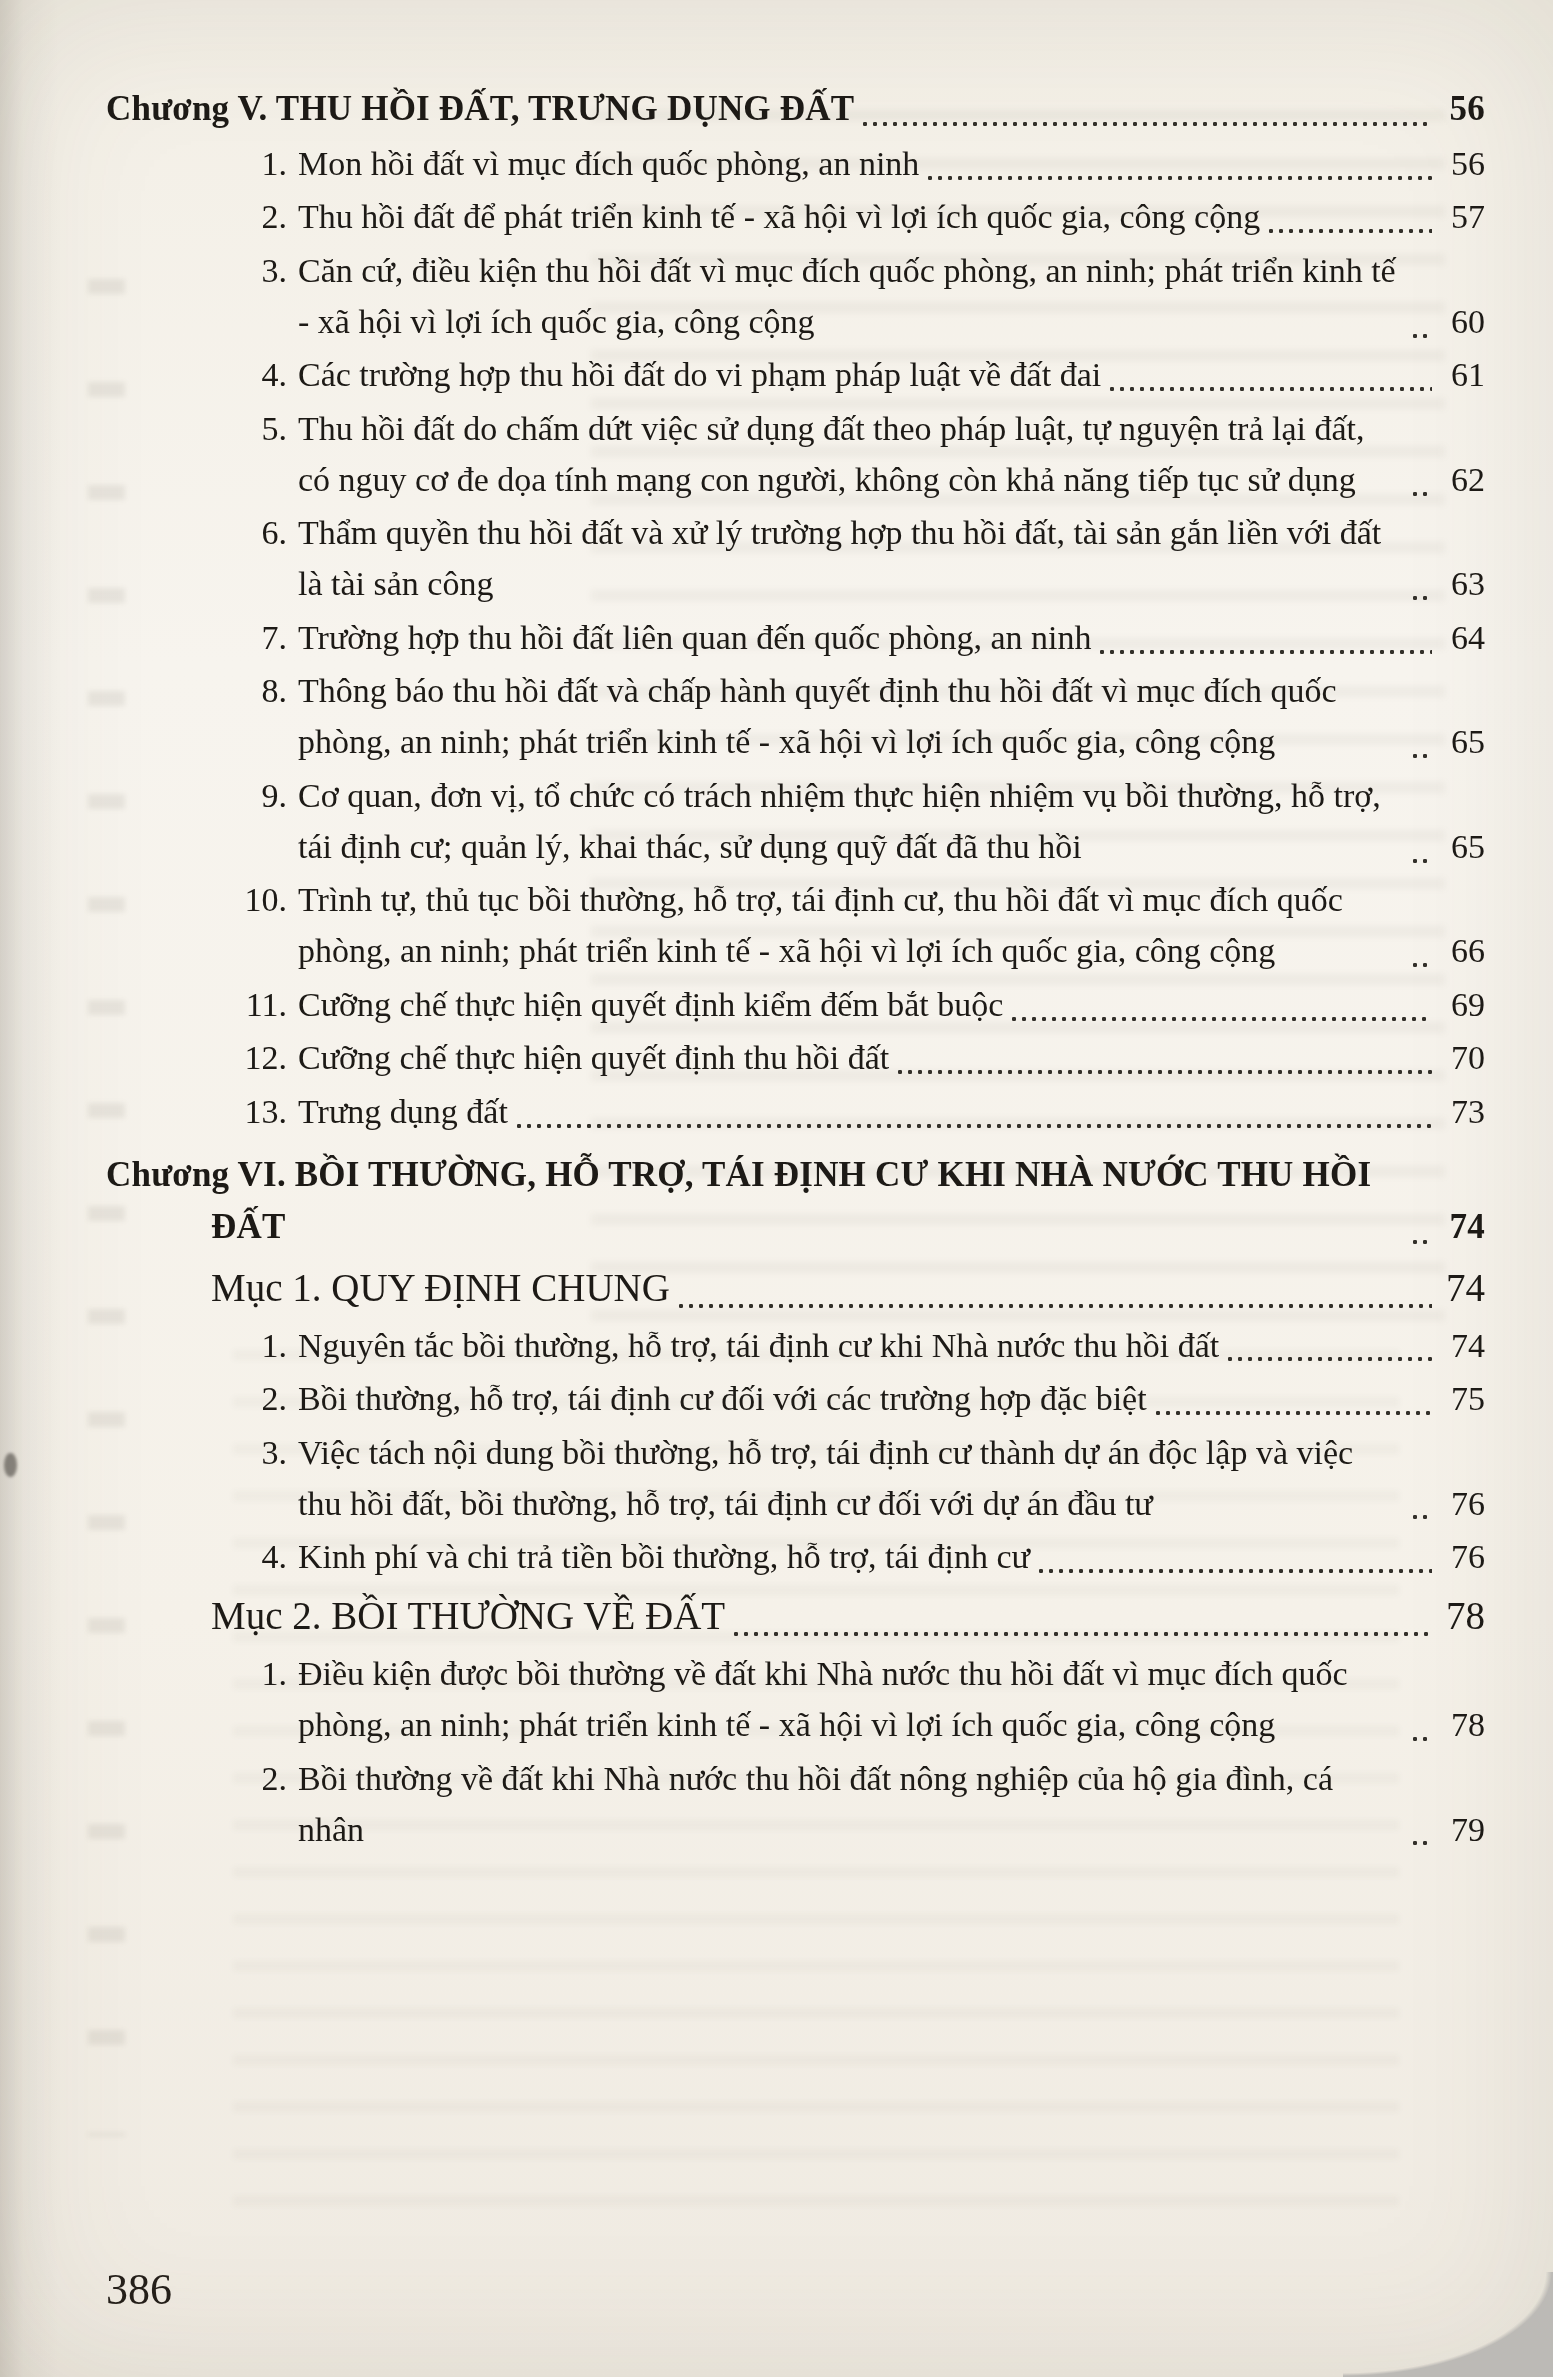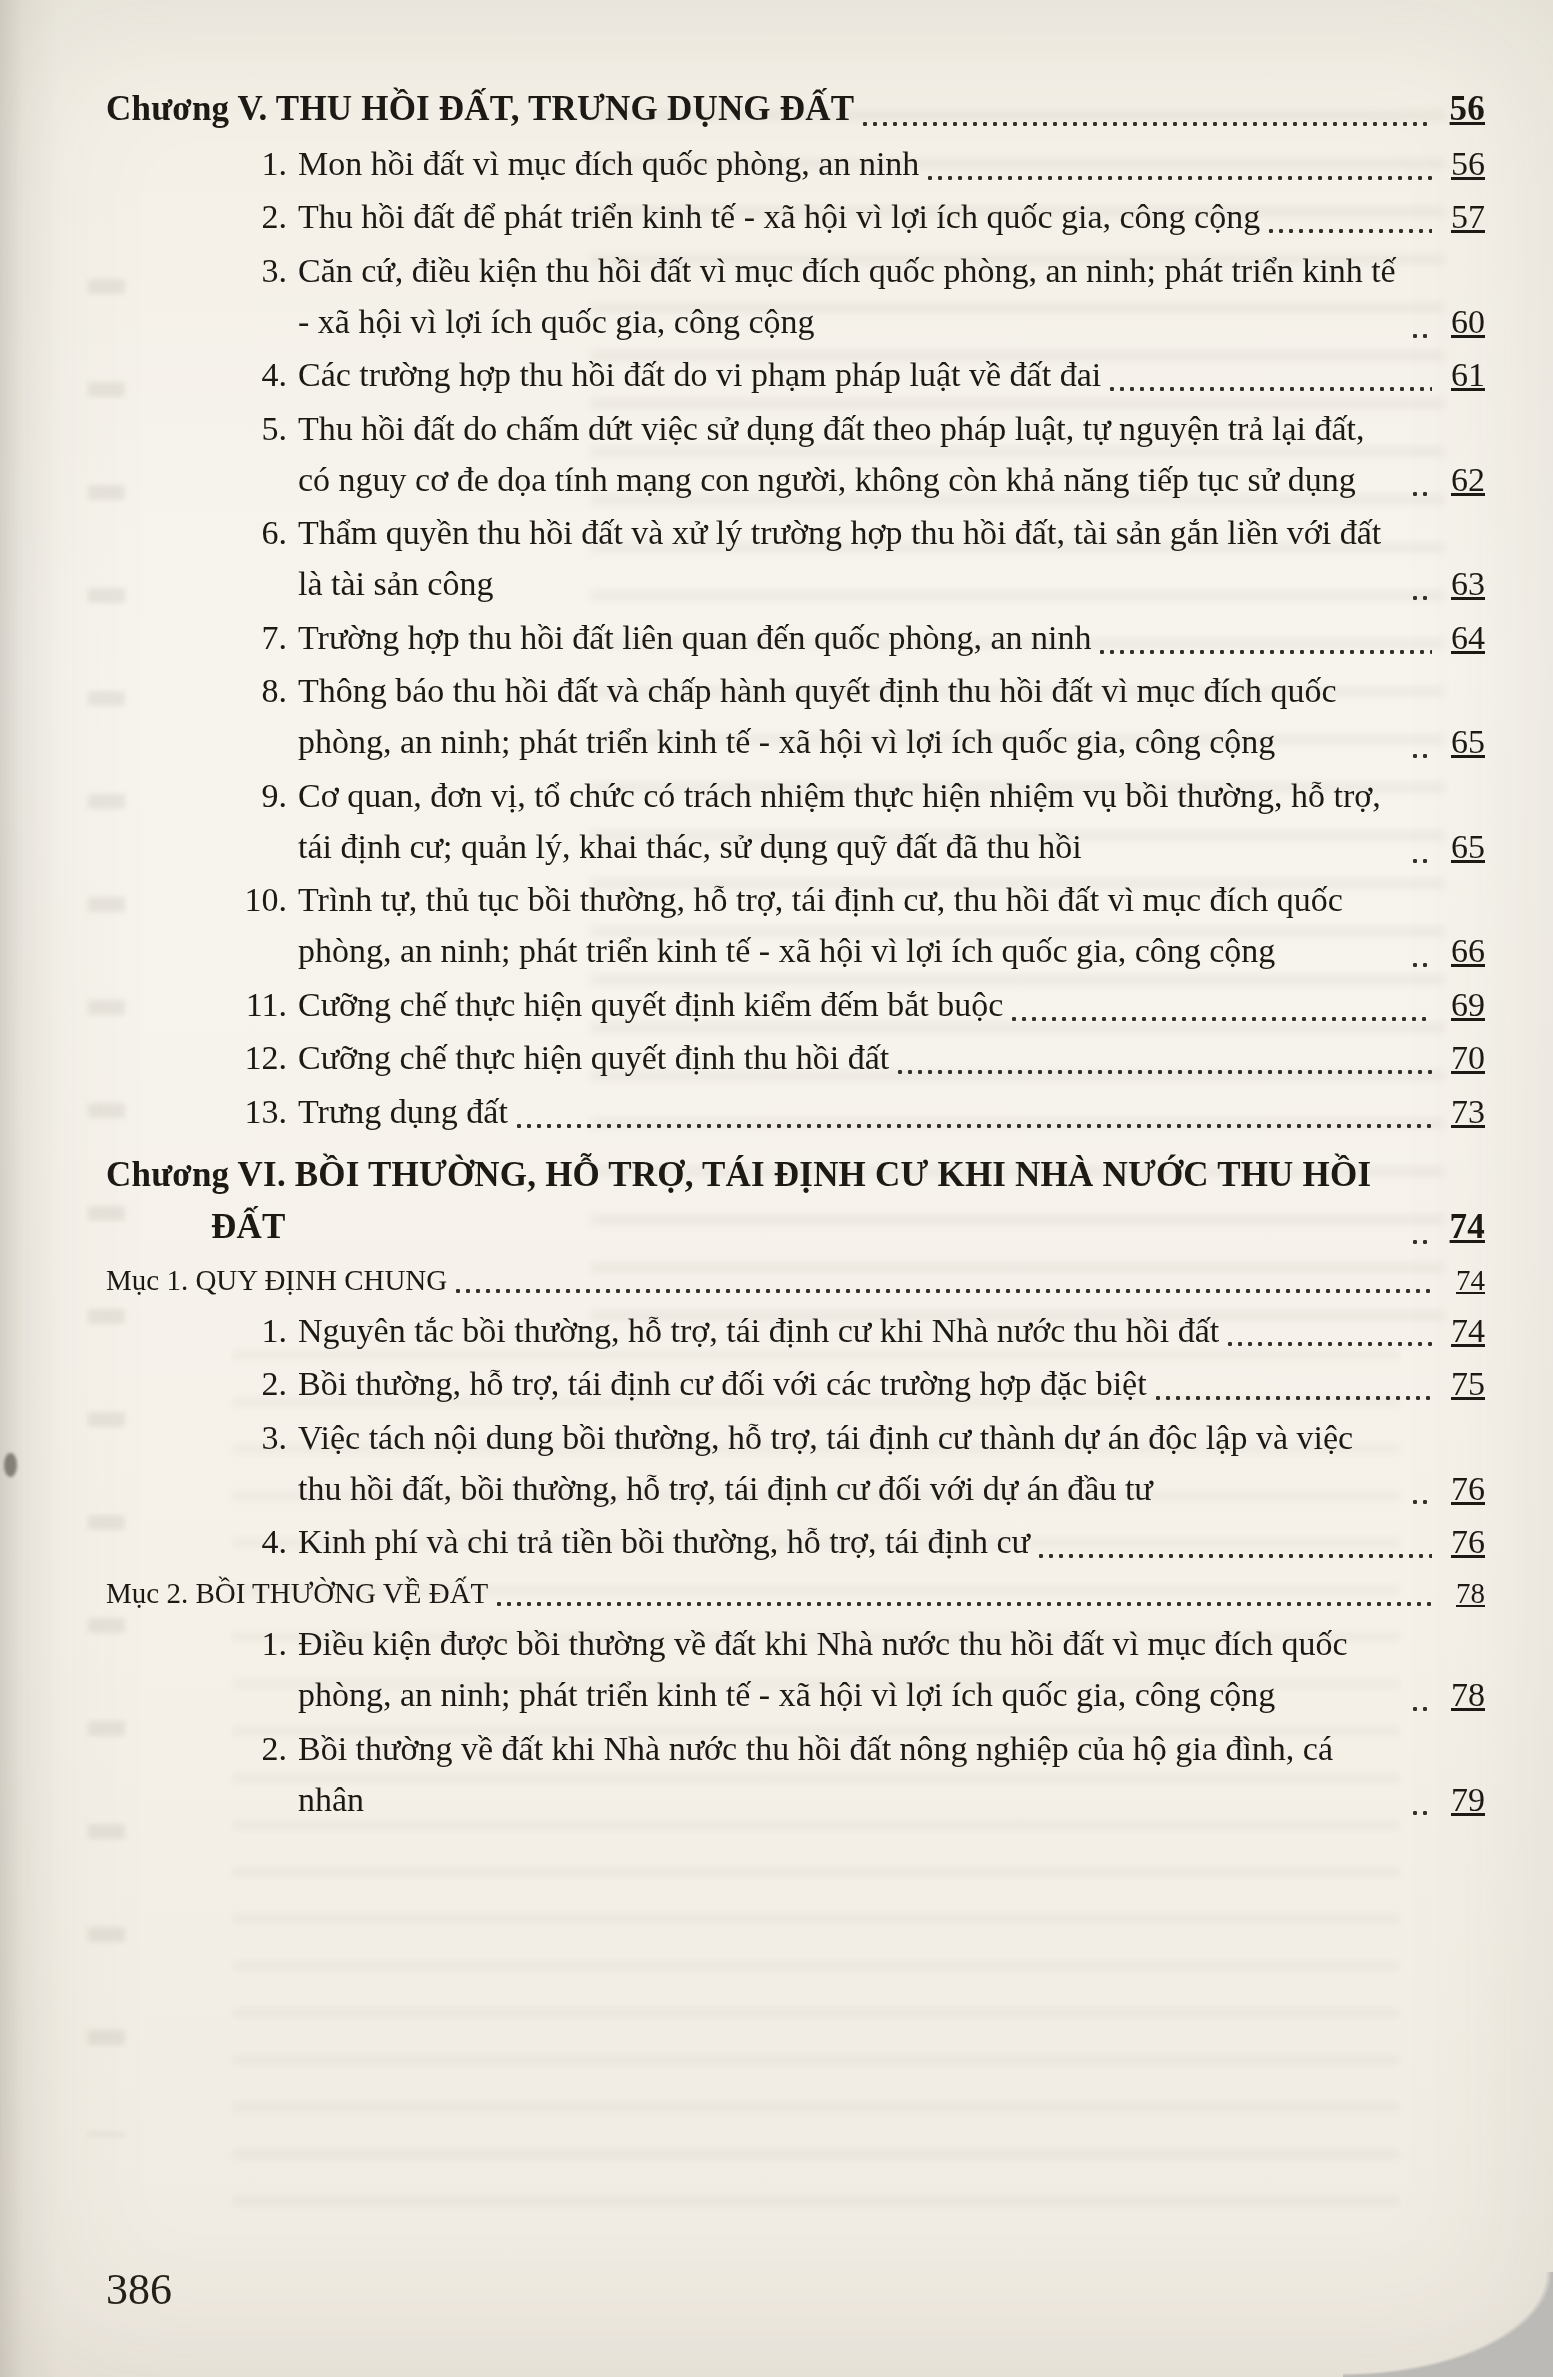--- a/index.html
+++ b/index.html
@@ -49,25 +49,25 @@
   .entry { display:flex; margin-bottom:2.5px; }
   .entry .body { flex:1 1 auto; min-width:0; display:flex; align-items:flex-end; }
   .entry .text { flex:0 1 auto; }
   .leader {
     flex:1 1 22px; min-width:22px; height:1.05em; margin:0 6.8px 0 5.9px;
     background-image: radial-gradient(circle, #33302a 1.9px, rgba(0,0,0,0) 2.4px);
     background-size: 10px 7.6px;
     background-repeat: repeat-x;
     background-position: 0 calc(100% - 7.6px);
   }
-  .pagenum { flex:0 0 auto; min-width:46px; text-align:right;text-decoration:underline; }
+  .pagenum { flex:0 0 auto; min-width:46px; text-align:right; }
 
   .chapter { font-weight:bold; font-size:35px; margin-top:11.8px; letter-spacing:0.2px; }
   .chapter .text { padding-left:105px; text-indent:-105px; }
-  .section { margin-top:5px; font-size:29px; }
+  .section { margin-left:105px; margin-top:5px; font-size:39px; }
   .item { margin-left:135px; }
   .item .num { flex:0 0 46px; text-align:right; }
   .item .body { margin-left:11px; }
 
   .footer-page {
     position:absolute; left:106px; bottom:62px; font-size:44px; color:#241f19;
   }
 </style>
 </head>
 <body>

